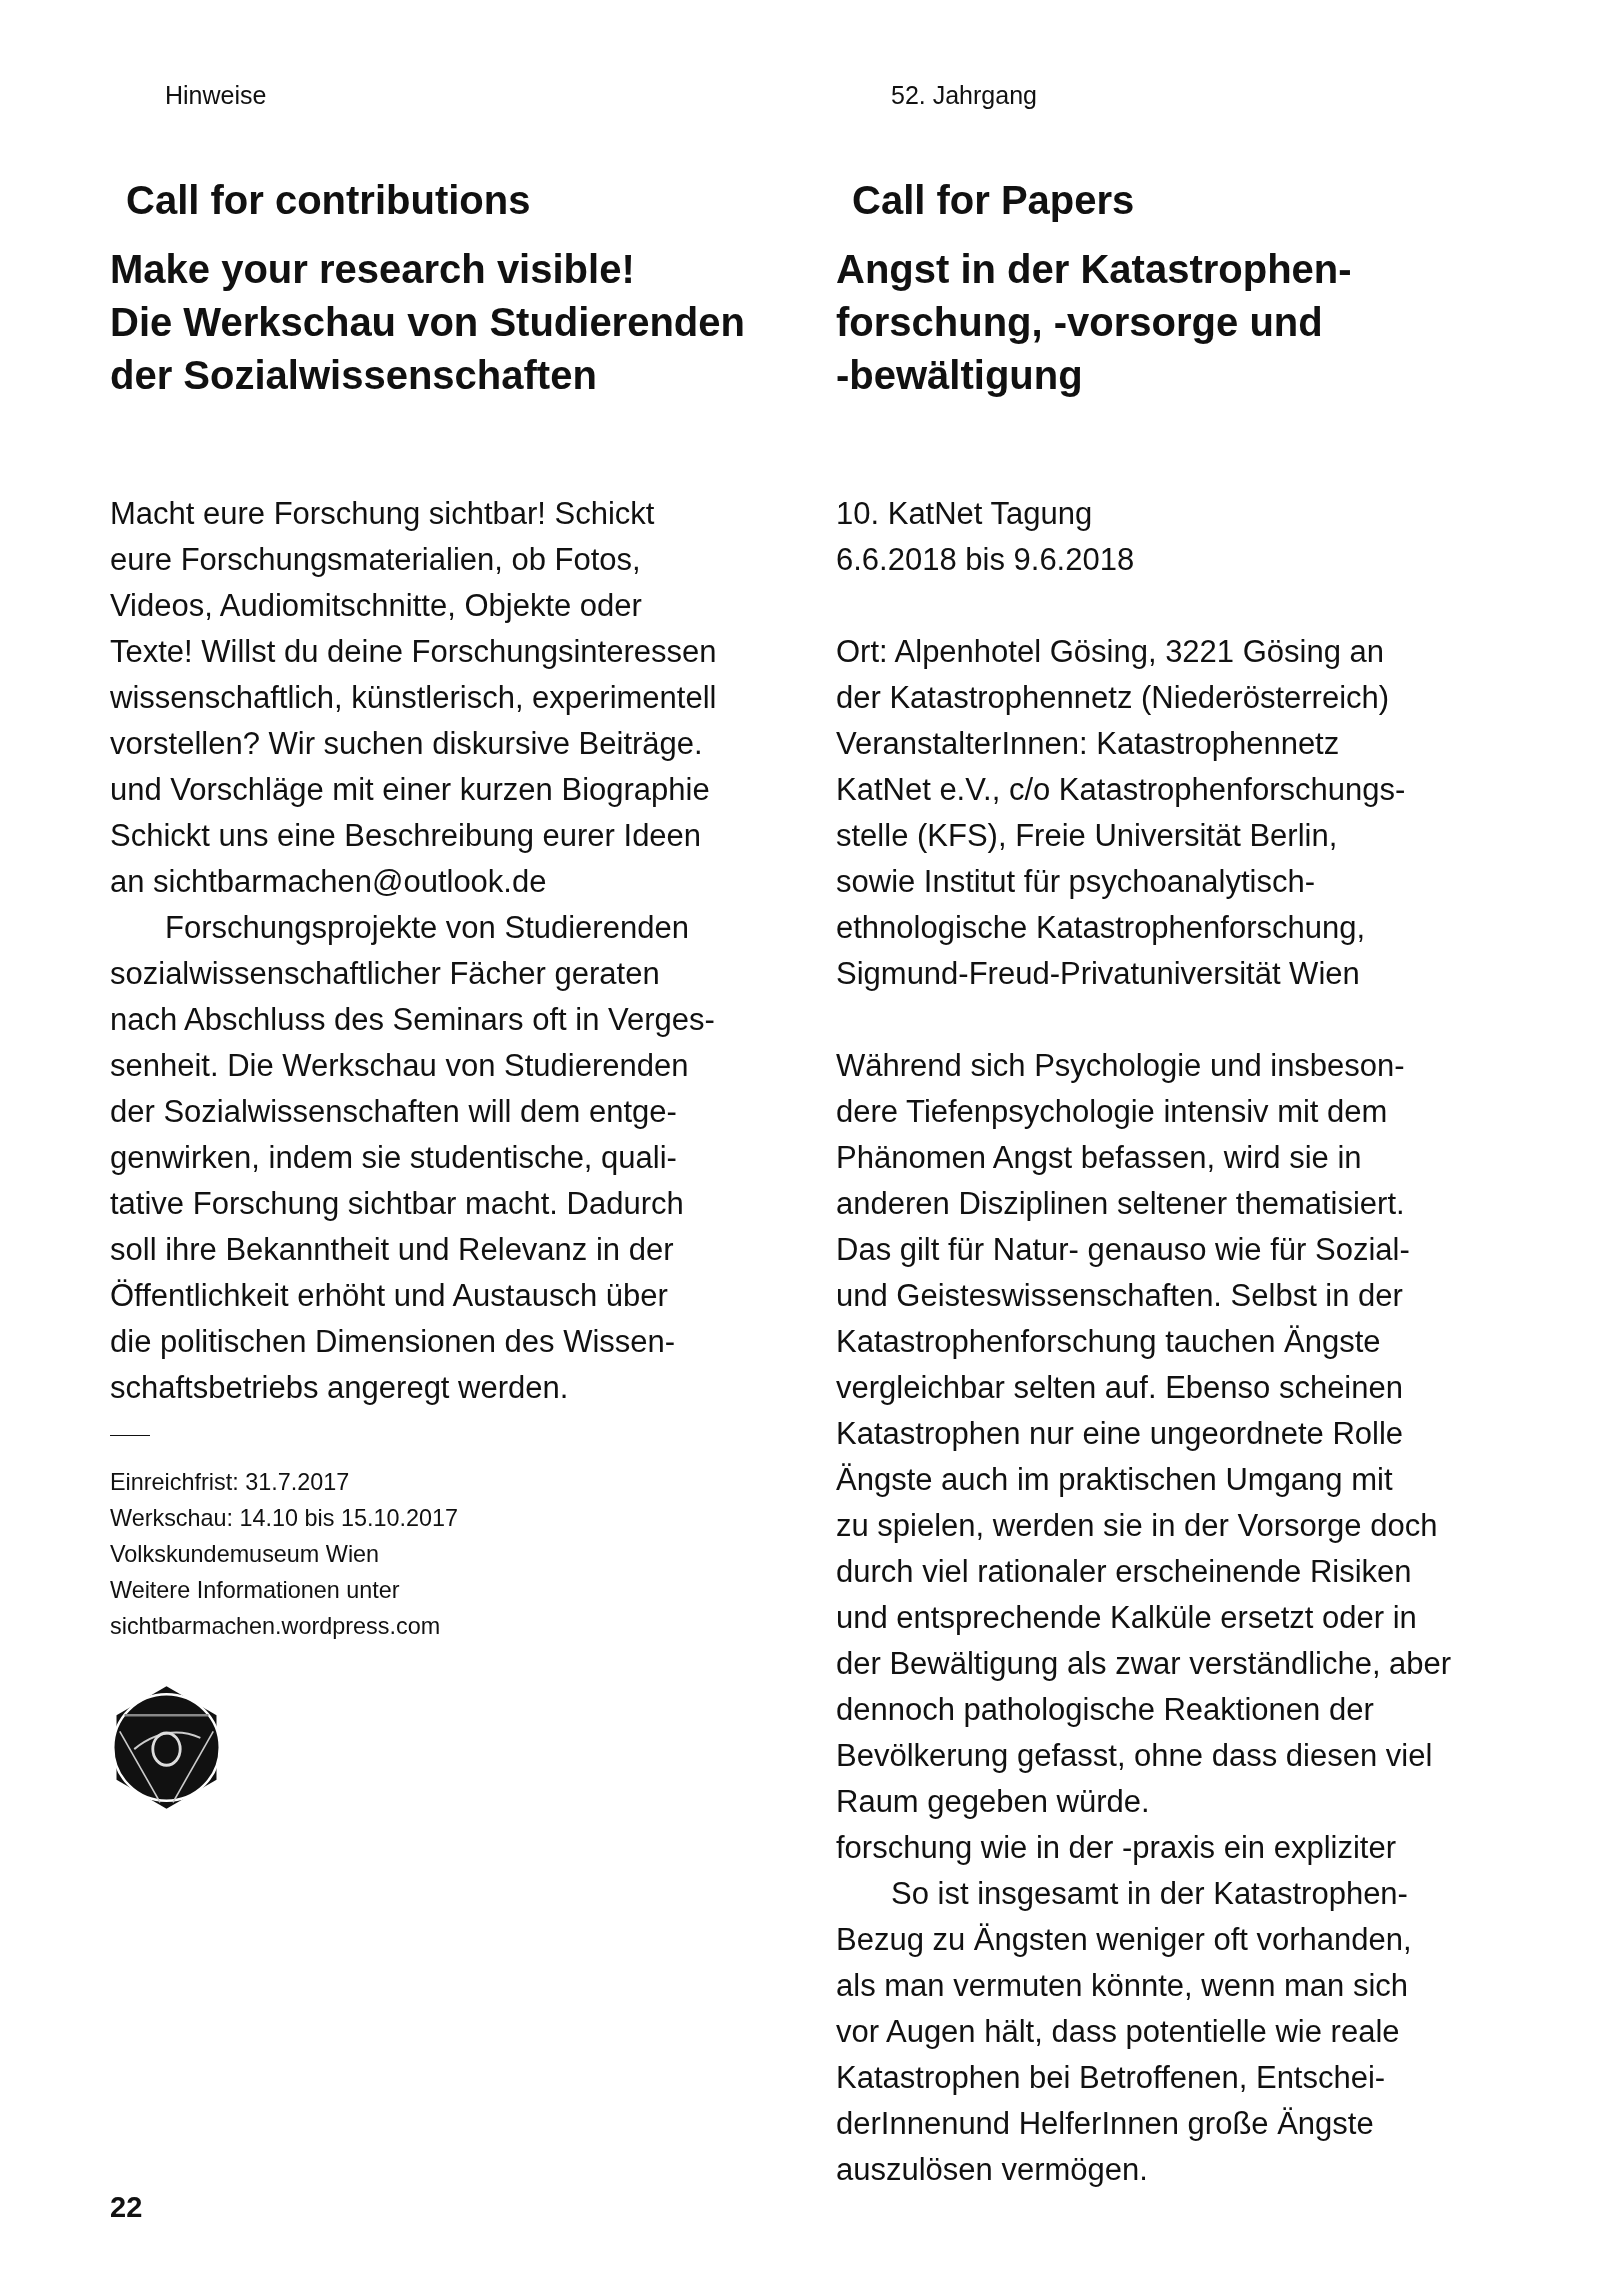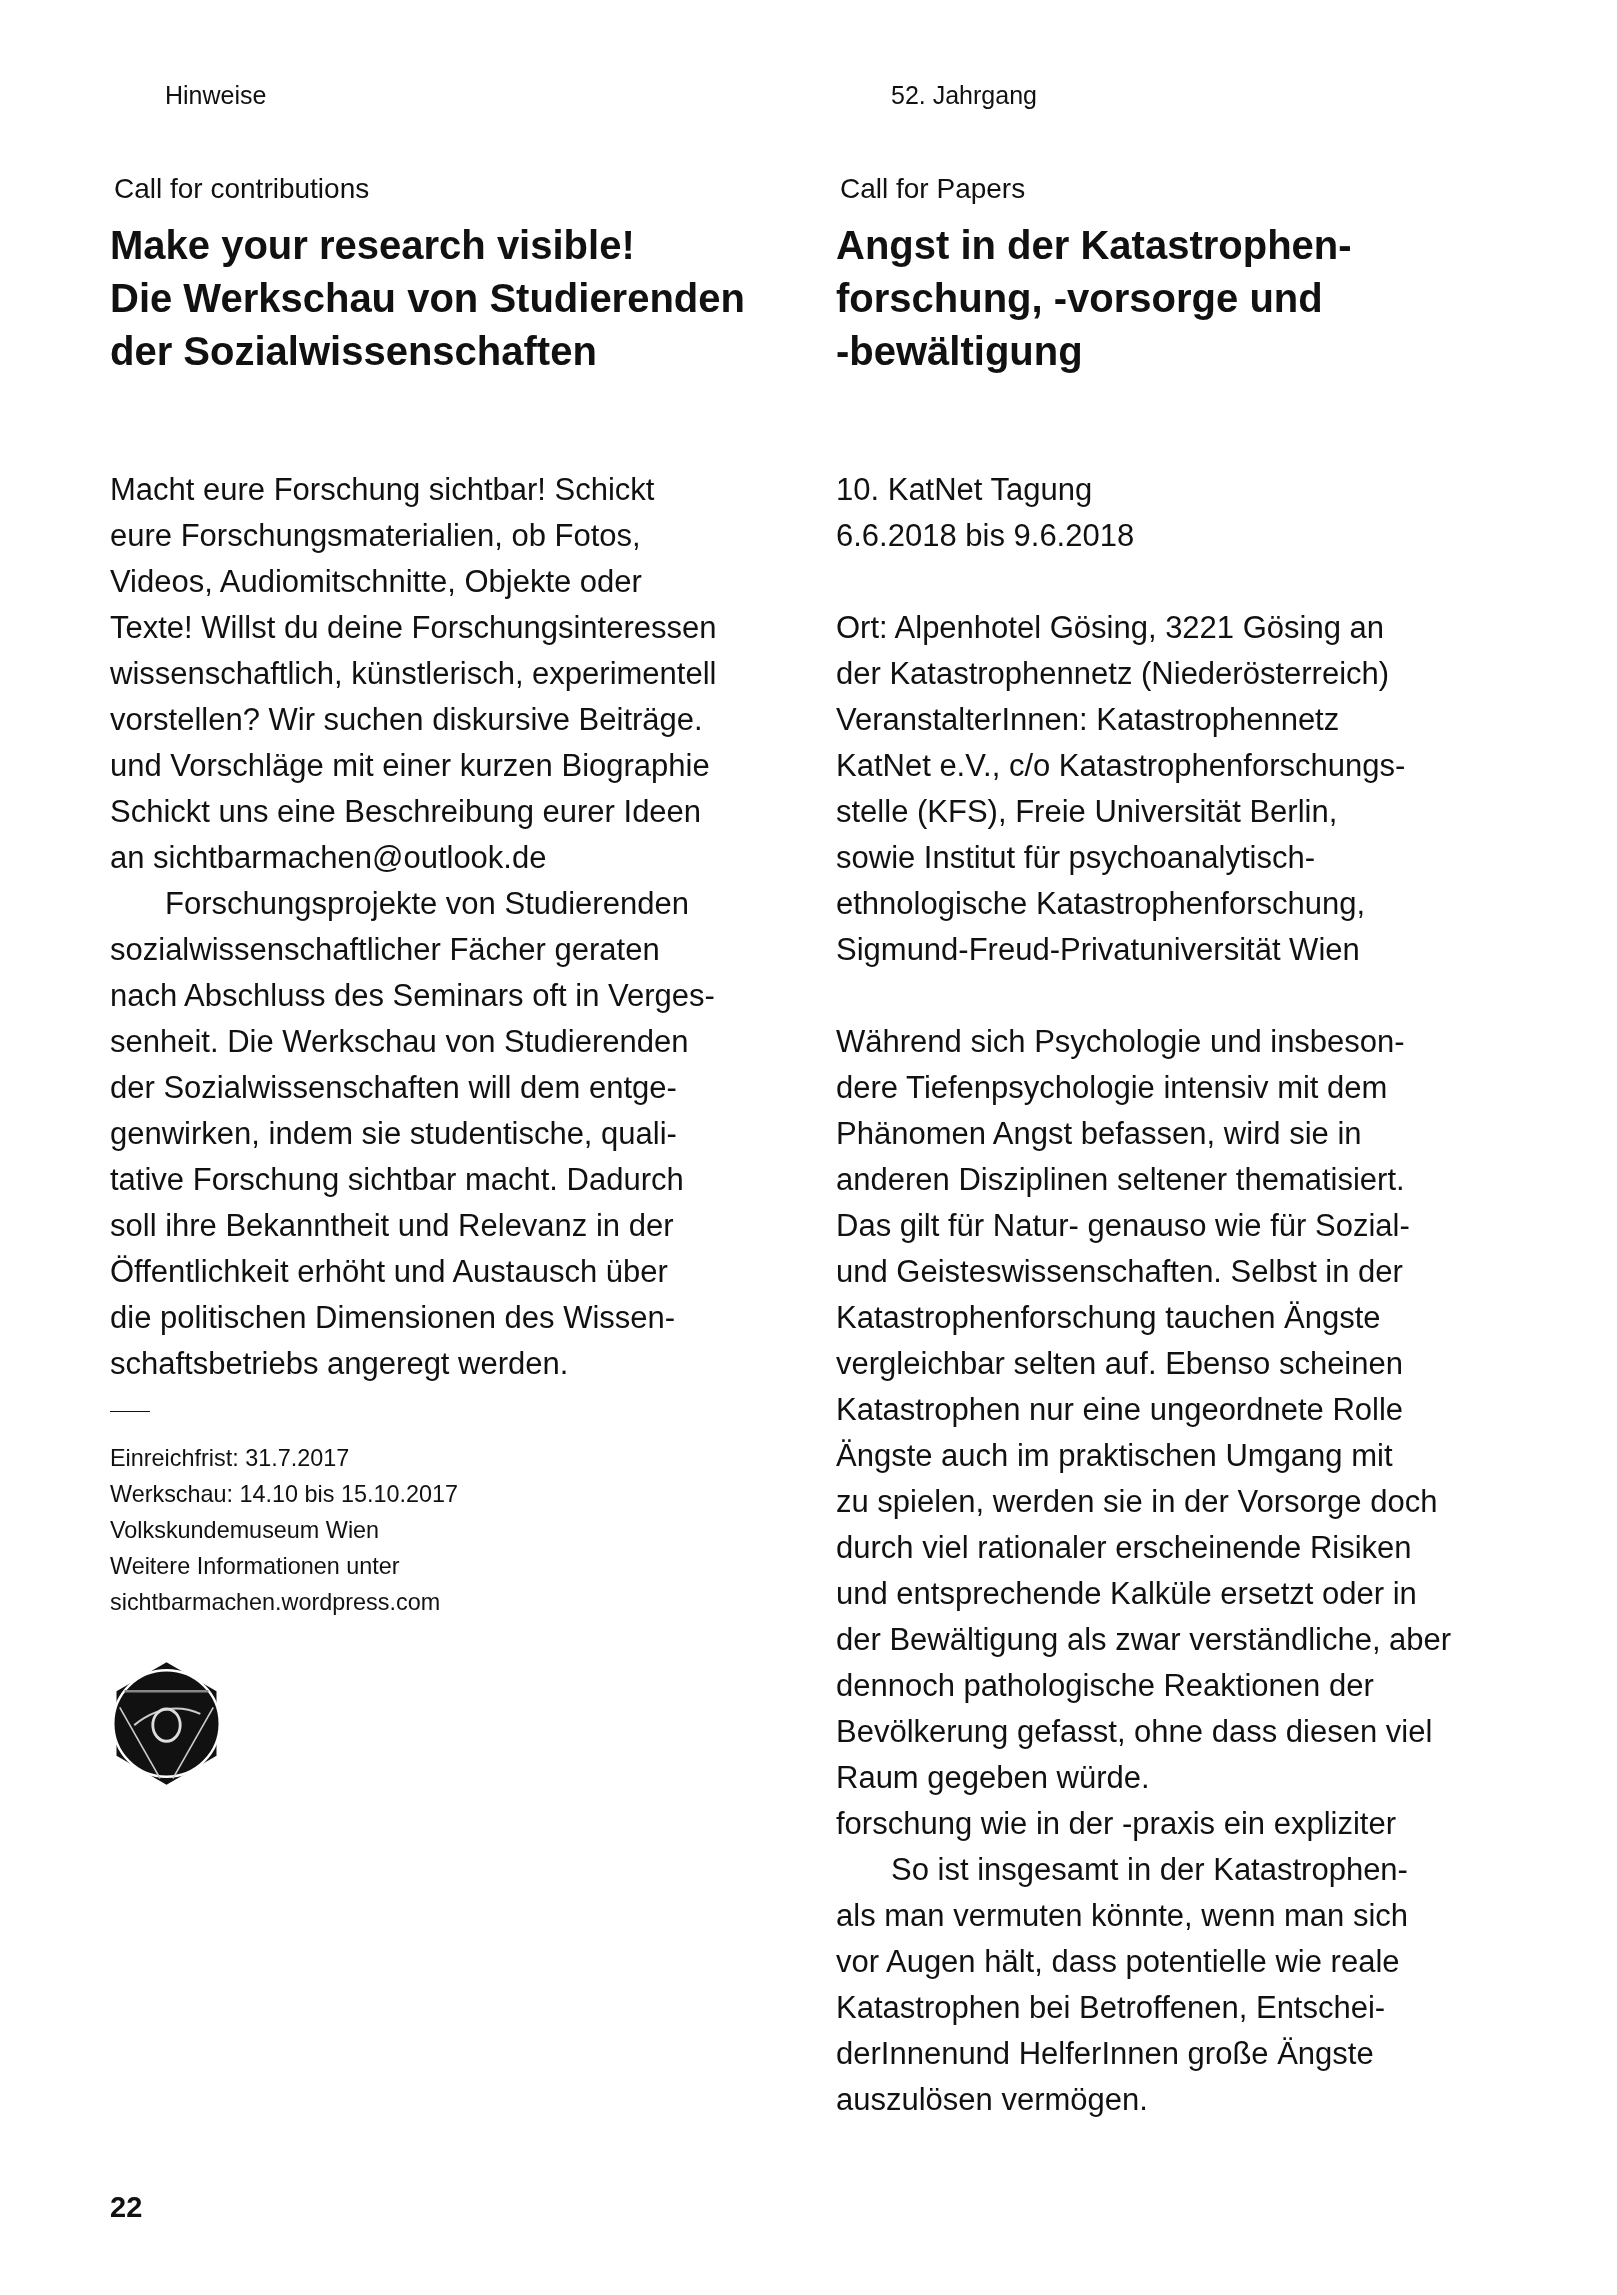--- a/index.html
+++ b/index.html
@@ -4,21 +4,21 @@
 <style>
   html, body { margin: 0; padding: 0; background: #ffffff; }
   body { width: 1617px; height: 2295px; position: relative; overflow: hidden;
          font-family: "Liberation Sans", "DejaVu Sans", sans-serif; color: #111111; }
   .running-head { position: absolute; top: 81px; font-size: 25px; }
   #section-label { left: 165px; font-weight: normal; }
   #volume-label { left: 891px; }
   .col { position: absolute; top: 158px; width: 695px; }
   #col-left { left: 110px; }
   #col-right { left: 836px; }
-  .kicker { font-size: 28px; line-height: 53px; font-weight: normal; margin: 4px; }
+  .kicker { font-size: 40px; line-height: 53px; font-weight: bold; margin: 16px; }
   .headline { font-size: 40px; line-height: 53px; font-weight: bold; margin: 0; }
   .body-text { font-size: 31px; line-height: 46px; margin: 0; }
   .blk { margin-top: 89px; }
   .indent { text-indent: 55px; }
   .gap { height: 46px; }
   .rule { width: 40px; border-top: 1.6px solid #111; margin: 24px 0 27.5px 0; }
   .meta { font-size: 23.4px; line-height: 36px; margin: 0; }
   .logo { margin-top: 39px; width: 113px; height: 129px; }
   #page-number { position: absolute; left: 110px; top: 2191px; font-size: 29px; font-weight: bold; }
   .line { display: block; white-space: nowrap; }
@@ -124,20 +124,21 @@
     <span class="line">durch viel rationaler erscheinende Risiken</span>
     <span class="line">und entsprechende Kalküle ersetzt oder in</span>
     <span class="line">der Bewältigung als zwar verständliche, aber</span>
     <span class="line">dennoch pathologische Reaktionen der</span>
     <span class="line">Bevölkerung gefasst, ohne dass diesen viel</span>
     <span class="line">Raum gegeben würde.</span>
   </p>
   <p class="body-text">
     <span class="line">forschung wie in der -praxis ein expliziter</span>
     <span class="line indent">So ist insgesamt in der Katastrophen-</span>
+    <span class="line">Bezug zu Ängsten weniger oft vorhanden,</span>
     <span class="line">als man vermuten könnte, wenn man sich</span>
     <span class="line">vor Augen hält, dass potentielle wie reale</span>
     <span class="line">Katastrophen bei Betroffenen, Entschei-</span>
     <span class="line">derInnenund HelferInnen große Ängste</span>
     <span class="line">auszulösen vermögen.</span>
   </p>
 </div>
 
 <div id="page-number">22</div>
 

